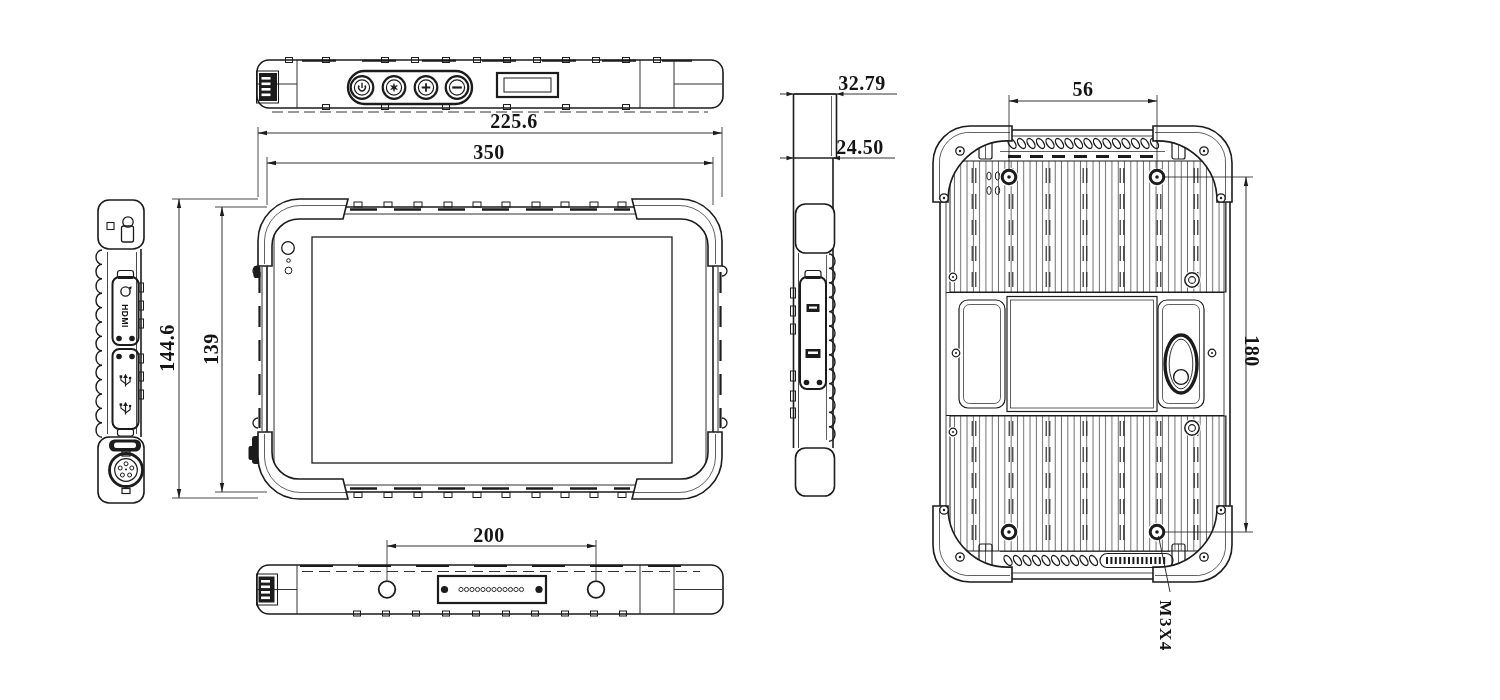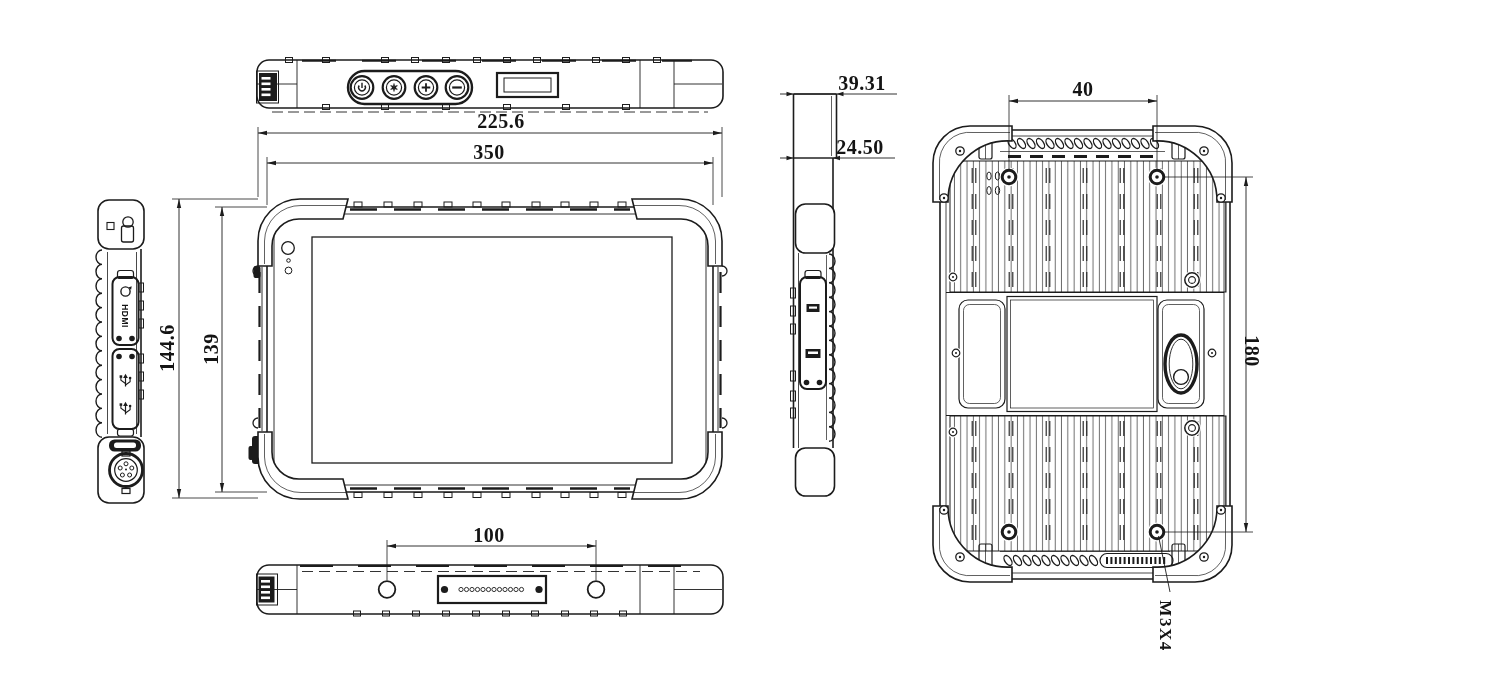--- a/index.html
+++ b/index.html
@@ -504,25 +504,25 @@
     <path d="M387,540 V580" stroke-width="0.8"></path>
         <path d="M596,540 V580" stroke-width="0.8"></path>
     <path d="M387,546 H596" stroke-width="0.9"></path>
     <path d="M387,546 L396,543.8 L396,548.2 Z" class="fd"></path>
         <path d="M596,546 L587,543.8 L587,548.2 Z" class="fd"></path>
 
     <path d="M1158.5,536 L1170,592" stroke-width="0.9"></path>
   </g>
 </svg>
 
-<div class="lbl" style="left:501px;top:121px">225.6</div>
+<div class="lbl" style="left:514px;top:121px">225.6</div>
 <div class="lbl" style="left:489px;top:152px">350</div>
 <div class="lbl rot-ccw" style="left:167px;top:348px">144.6</div>
 <div class="lbl rot-ccw" style="left:211px;top:349px">139</div>
-<div class="lbl" style="left:862px;top:83px">39.31</div>
+<div class="lbl" style="left:862px;top:83px">32.79</div>
 <div class="lbl" style="left:860px;top:147px">24.50</div>
-<div class="lbl" style="left:1083px;top:89px">40</div>
+<div class="lbl" style="left:1083px;top:89px">56</div>
 <div class="lbl rot-cw" style="left:1251px;top:351px">180</div>
-<div class="lbl" style="left:489px;top:535px">100</div>
+<div class="lbl" style="left:489px;top:535px">200</div>
 <div class="lbl rot-cw mid" style="left:1165px;top:626px">M3X4</div>
 <div class="lbl rot-cw tiny" style="left:125px;top:316px">HDMI</div>
 
 </div>
 
 </body></html>

